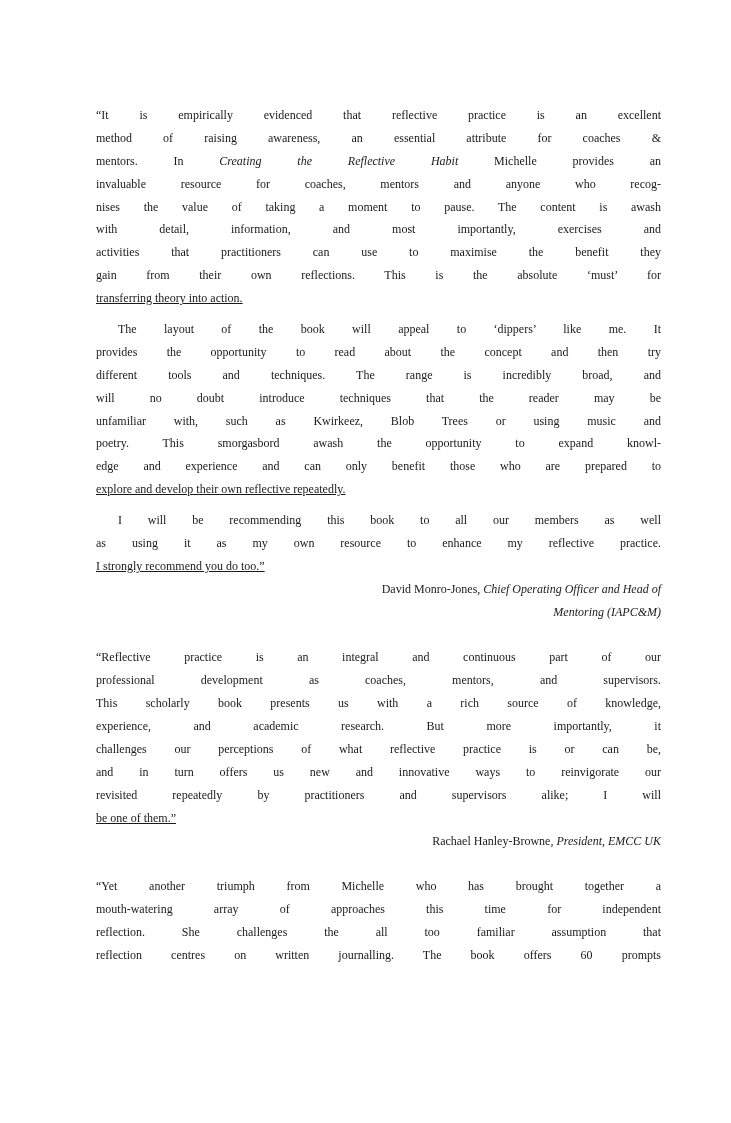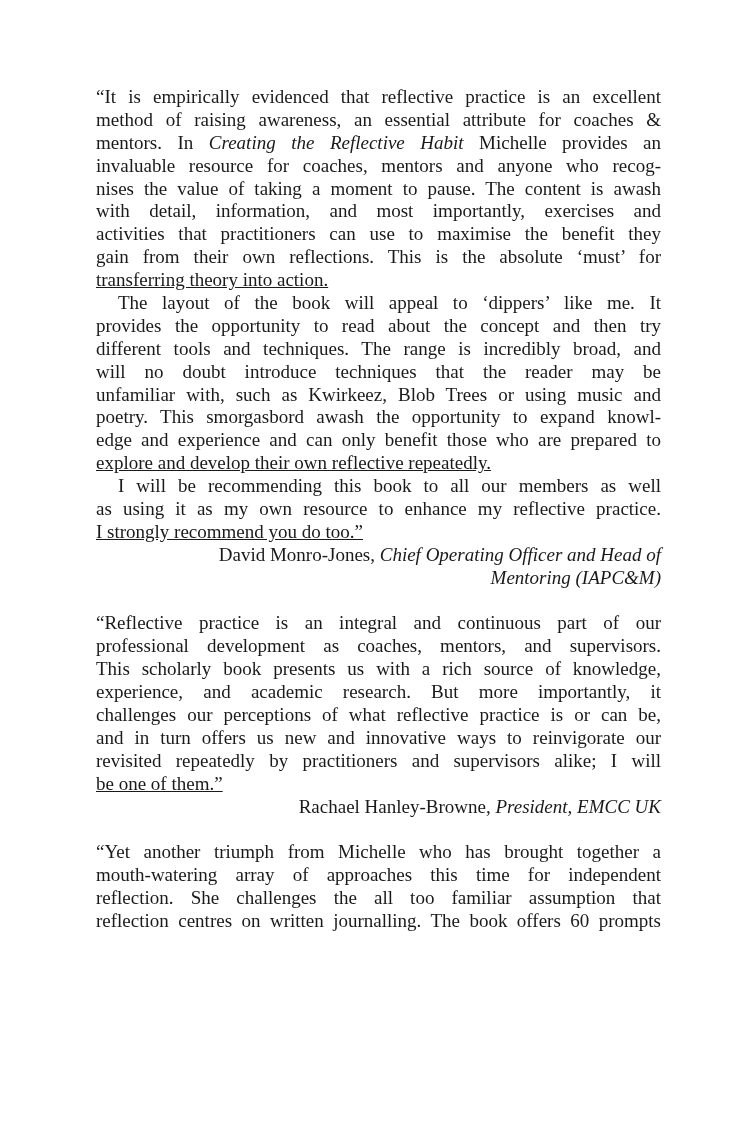--- a/index.html
+++ b/index.html
@@ -2,30 +2,30 @@
 <html><head>
   <meta charset="utf-8">
   <style>
     html, body { margin: 0; padding: 0; background: #ffffff; }
     body {
       width: 731px; height: 1123px; position: relative; overflow: hidden;
       font-family: "Liberation Serif", "DejaVu Serif", serif;
       color: #1a1a1a;
     }
     .page {
-      position: absolute; left: 96px; top: 86px; width: 565px;
-      font-size: 19px;
+      position: absolute; left: 96px; top: 104px; width: 565px;
+      font-size: 12px;
     }
     .line {
       display: block; height: 22.9px; line-height: 22.9px;
       text-align: justify; text-align-last: justify; white-space: nowrap;
       overflow: visible;
     }
     .line.last { text-align-last: left; text-decoration: underline; }
-    .line.indent { padding-left: 22px; }
+    .line.indent { padding-left: 22px; margin-top: 8px; }
     .line.right { text-align: right; text-align-last: right; }
     .attrib-name { font-weight: normal; }
     .attrib-role { font-style: italic; text-align: center; }
     .gap { display: block; height: 22.9px; }
     em { font-style: italic; }
   </style>
 </head>
 <body>
 
 <div class="page">

